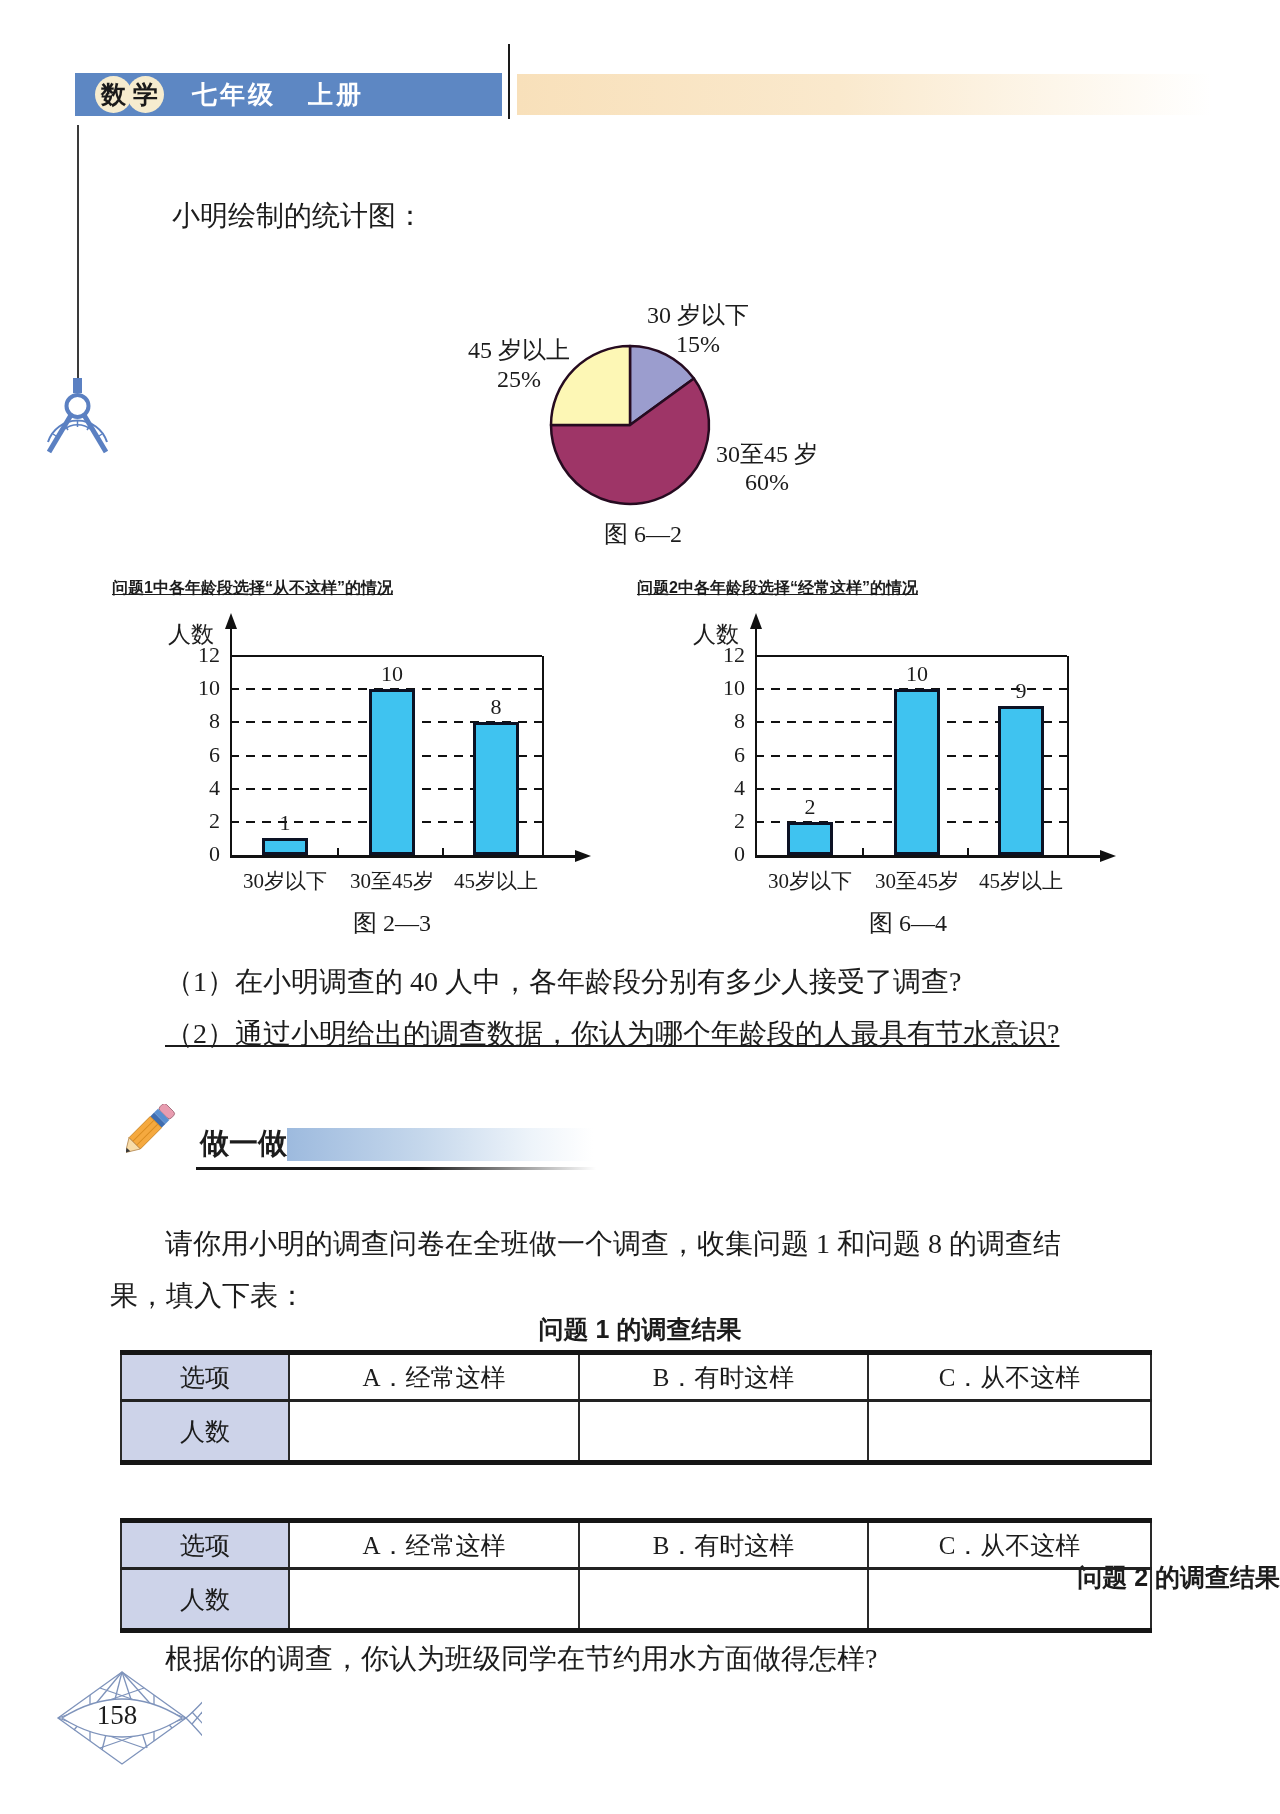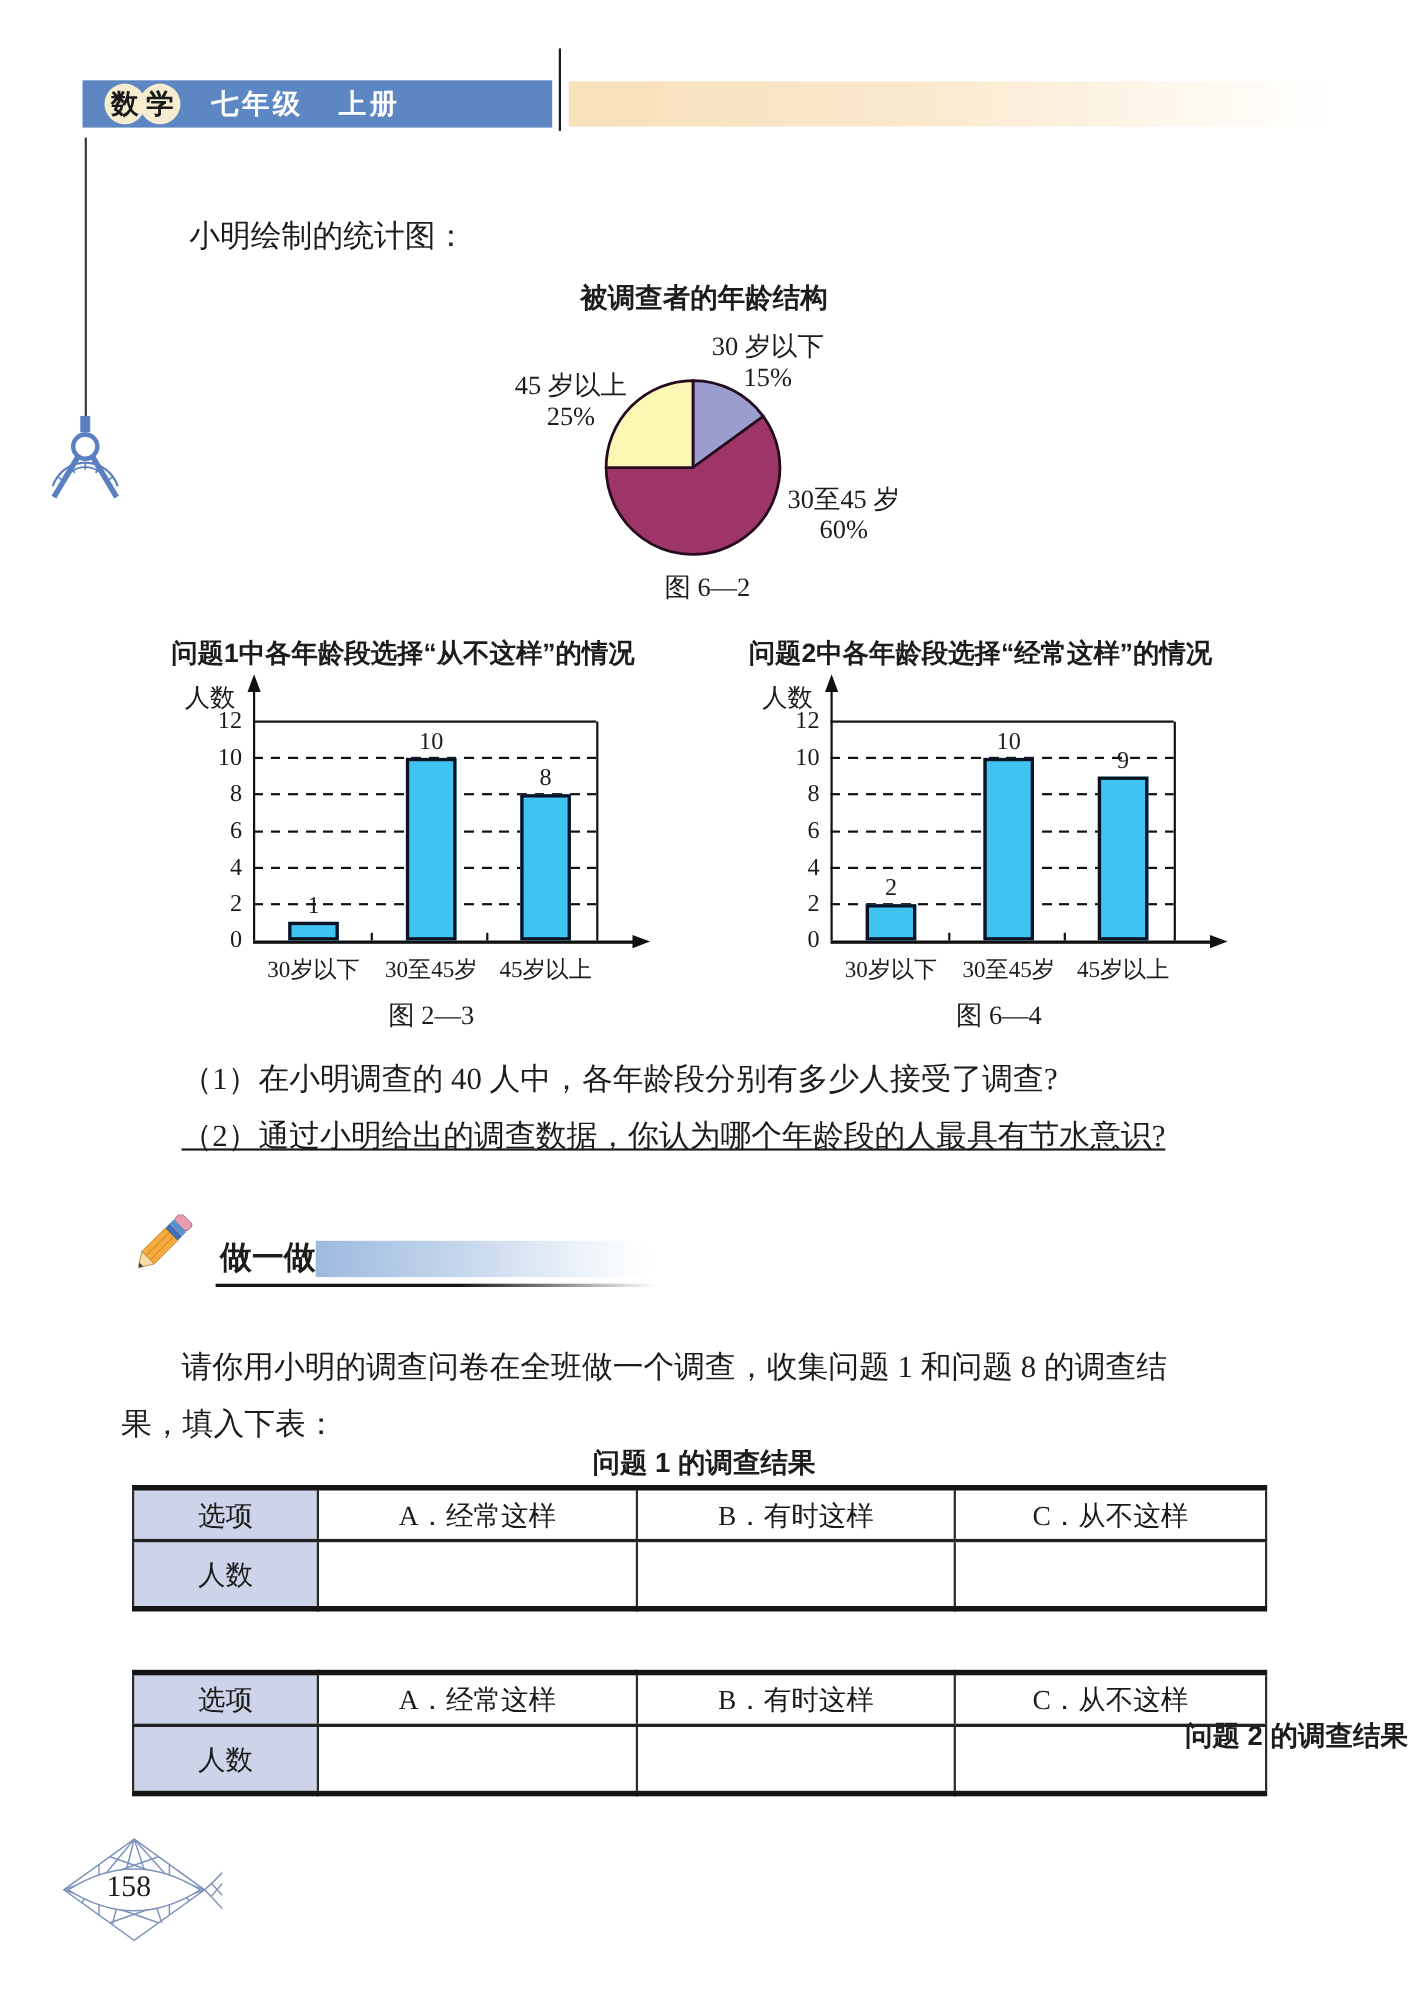--- a/index.html
+++ b/index.html
@@ -24,21 +24,21 @@
 
   .body-text{font-size:28px;line-height:36px;white-space:nowrap;}
 
   
   .pie-title{left:390px;top:254px;width:500px;font-size:25px;}
   .pie-label{font-size:24px;width:170px;text-align:center;white-space:nowrap;}
   .fig-caption{font-size:24px;width:170px;text-align:center;}
 
   
   .bar-chart{position:absolute;width:500px;height:372px;}
-  .bar-chart .bc-title{position:absolute;left:0;top:3px;width:465px;text-align:right;font-size:24px;white-space:nowrap;}
+  .bar-chart .bc-title{position:absolute;left:0;top:3px;width:465px;text-align:left;font-size:16px;white-space:nowrap;text-decoration:underline;}
   .bar-chart .bc-ylabel{position:absolute;left:56px;top:44px;font-size:23px;}
   .plot{position:absolute;left:0;top:0;width:500px;height:372px;}
   .plot div{position:absolute;}
   .solid-line{height:2px;background:#111;}
   .dash-line{height:2px;background:repeating-linear-gradient(90deg,#111 0 9px,transparent 9px 16px);}
   .vline{width:2px;background:#111;}
   .hline{height:3px;background:#111;}
   .arrow-up{width:0;height:0;border-left:6px solid transparent;border-right:6px solid transparent;border-bottom:16px solid #111;}
   .arrow-right{width:0;height:0;border-top:6px solid transparent;border-bottom:6px solid transparent;border-left:16px solid #111;}
   .tick-label{width:52px;text-align:right;font-size:22px;}
@@ -97,21 +97,20 @@
       <line x1="17" y1="56" x2="23" y2="60"></line>
         <line x1="28" y1="46" x2="32" y2="52"></line>
       <line x1="41.5" y1="42" x2="41.5" y2="49"></line>
         <line x1="55" y1="46" x2="51" y2="52"></line>
       <line x1="66" y1="56" x2="60" y2="60"></line>
     </g>
   </svg>
 
   <div class="abs body-text" style="left:172px;top:198px;">小明绘制的统计图：</div>
 
-  <div class="abs pie-title hei ctr">被调查者的年龄结构</div>
   <svg id="pie-svg" class="abs" style="left:546px;top:341px;" width="168" height="168" viewBox="-84 -84 168 168">
       <path d="M0,0 L0.00,-79.00 A79,79 0 0 1 63.91,-46.44 Z" fill="#9b9dce" stroke="#260b20" stroke-width="2.5" stroke-linejoin="round"></path>
       <path d="M0,0 L63.91,-46.44 A79,79 0 1 1 -79.00,0.00 Z" fill="#9e3567" stroke="#260b20" stroke-width="2.5" stroke-linejoin="round"></path>
       <path d="M0,0 L-79.00,0.00 A79,79 0 0 1 -0.00,-79.00 Z" fill="#fdf7b5" stroke="#260b20" stroke-width="2.5" stroke-linejoin="round"></path>
     </svg>
   <div class="abs pie-label" style="left:613px;top:299px;">30 岁以下</div>
   <div class="abs pie-label" style="left:613px;top:331px;">15%</div>
   <div class="abs pie-label" style="left:434px;top:334px;">45 岁以上</div>
   <div class="abs pie-label" style="left:434px;top:366px;">25%</div>
   <div class="abs pie-label" style="left:682px;top:438px;">30至45 岁</div>
@@ -255,20 +254,21 @@
     </tr>
     <tr class="r2">
       <td class="lab">人数</td>
       <td></td>
       <td></td>
       <td></td>
     </tr>
   </tbody>
     </table>
 
+  <div class="abs body-text" style="left:165px;top:1641px;">根据你的调查，你认为班级同学在节约用水方面做得怎样?</div>
 
   <svg class="abs" style="left:52px;top:1668px;" width="150" height="104" viewBox="0 0 150 104">
     <g stroke="#7e93bb" stroke-width="1.3" fill="none">
       <path d="M70,4 L134,50 L70,96 L6,50 Z"></path>
       <line x1="70" y1="4" x2="22" y2="62"></line>
         <line x1="70" y1="4" x2="50" y2="82"></line>
       <line x1="70" y1="4" x2="95" y2="80"></line>
         <line x1="70" y1="4" x2="120" y2="60"></line>
       <line x1="6" y1="50" x2="92" y2="20"></line>
         <line x1="6" y1="50" x2="92" y2="80"></line>

